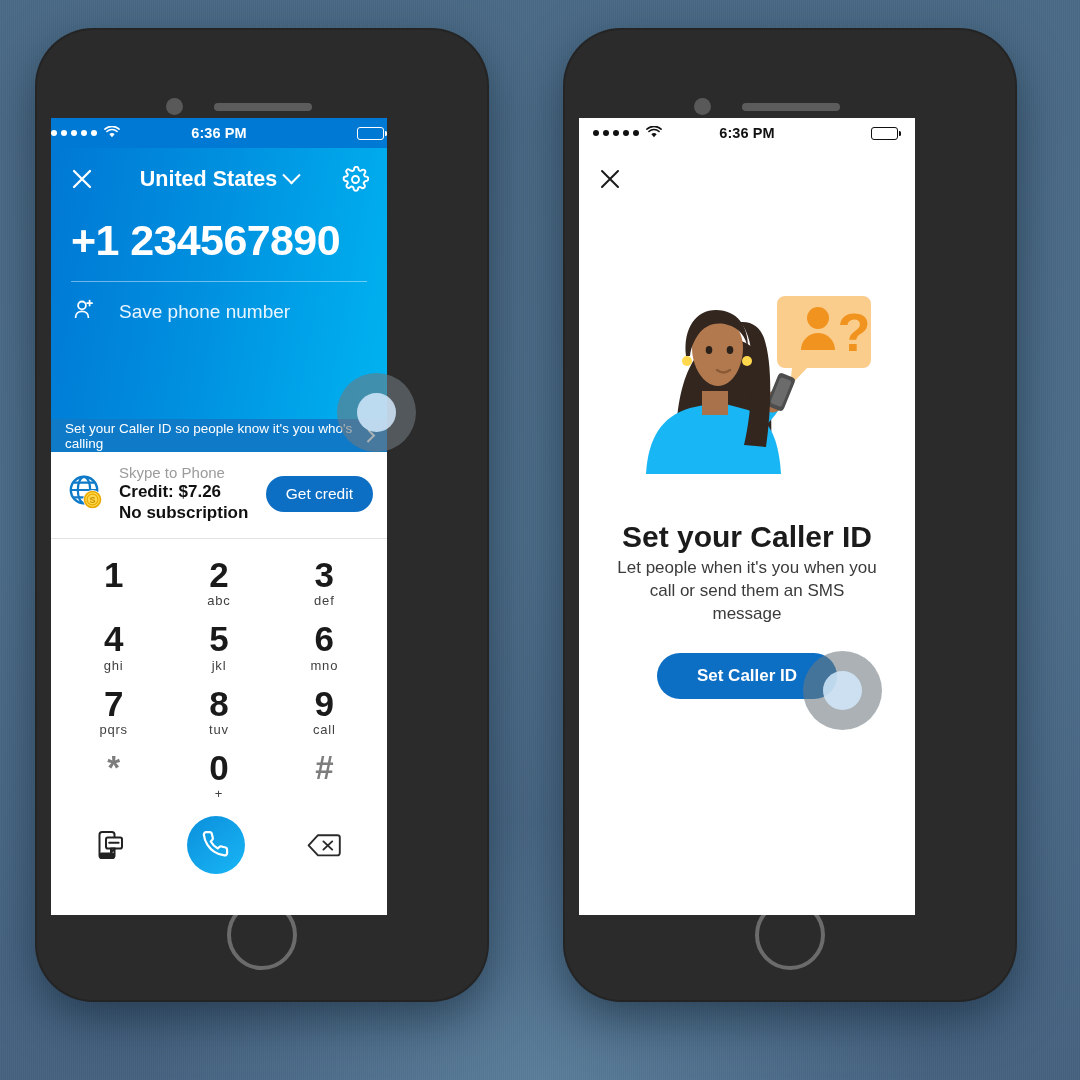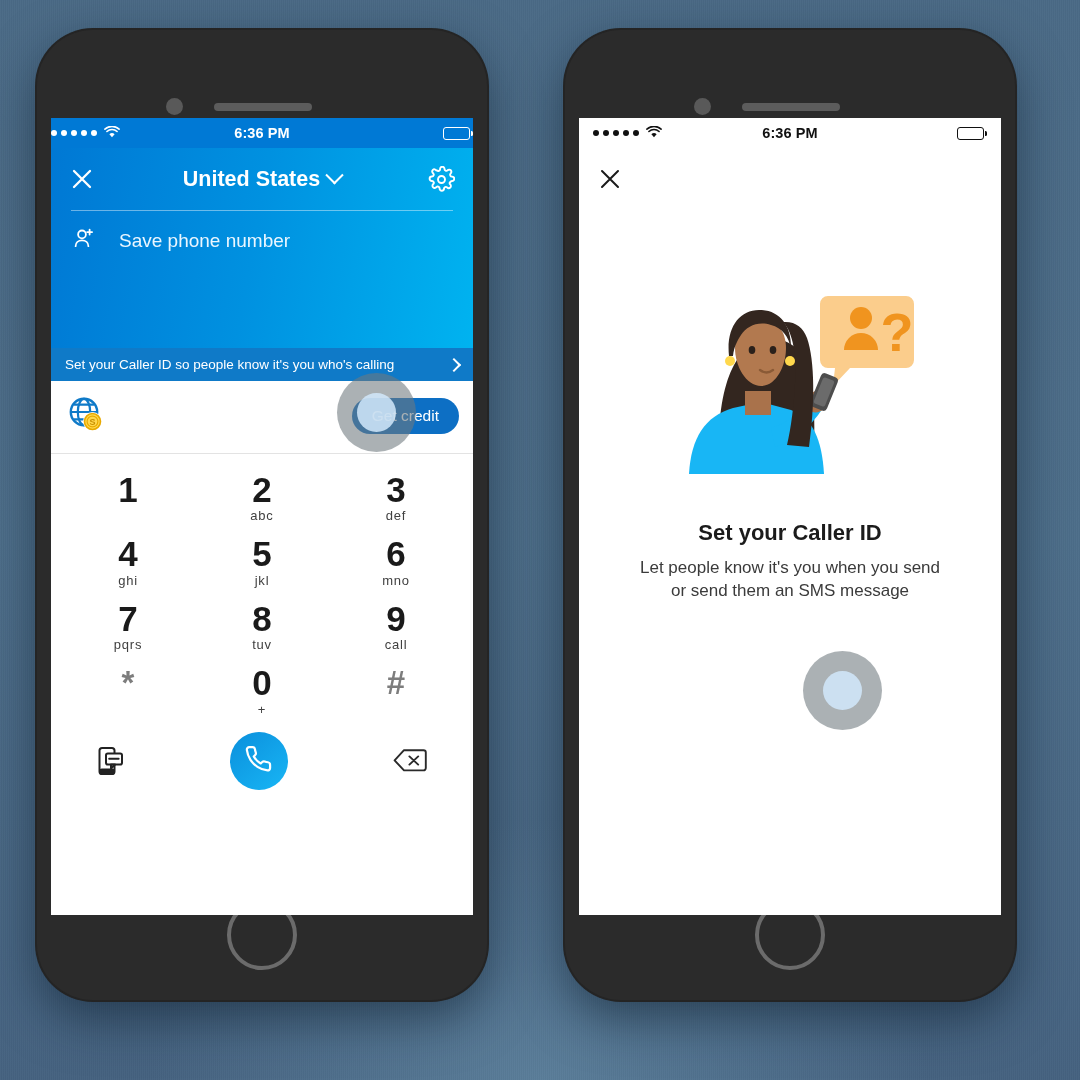--- a/index.html
+++ b/index.html
@@ -27,21 +27,21 @@
     box-shadow:0 0 0 2px #242424, 0 18px 50px rgba(10,25,40,.55);
   }
   #phone-left { left:37px; }
   #phone-right { left:565px; }
   .cam{ position:absolute; top:68px; left:50%; margin-left:-96px; width:17px; height:17px;
         border-radius:50%; background:#595959; }
   .speaker{ position:absolute; top:73px; left:50%; margin-left:-48px; width:98px; height:8px;
         border-radius:5px; background:#5c5c5c; }
   .home{ position:absolute; bottom:30px; left:50%; margin-left:-35px; width:70px; height:70px;
         border-radius:50%; border:4px solid #6b6b6b; background:transparent; }
-  .screen{ position:absolute; top:88px; left:14px; width:422px; height:797px;
+  .screen{ position:absolute; top:88px; left:14px; width:336px; height:797px;
         background:#fff; overflow:hidden; }
 
   
   .statusbar{ height:30px; display:flex; align-items:center; padding:0 14px; position:relative;
     font-size:14.5px; font-weight:600; letter-spacing:.1px; }
   .sb-dots{ display:flex; gap:4px; align-items:center; }
   .sb-dot{ width:6px; height:6px; border-radius:50%; background:currentColor; display:block; }
   .sb-wifi{ margin-left:7px; display:block; }
   .sb-time{ position:absolute; left:0; right:0; text-align:center; pointer-events:none; }
   .sb-batt{ margin-left:auto; display:flex; align-items:center; }
@@ -91,21 +91,21 @@
   .actions{ display:flex; align-items:center; justify-content:space-between;
     padding:6px 46px 0; margin-top:2px; }
   .call-btn{ width:58px; height:58px; border-radius:50%; border:none; cursor:pointer;
     background:linear-gradient(140deg,#0b8fdc 0%, #18b6f5 100%);
     display:flex; align-items:center; justify-content:center; }
 
   
   .cid-top{ height:62px; display:flex; align-items:center; padding:0 18px; }
   .cid-body{ display:flex; flex-direction:column; align-items:center; padding:78px 34px 0; }
   .cid-art{ margin-bottom:38px; }
-  .cid-title{ font-size:22px; font-weight:700; color:#1b1b1b; margin-bottom:11px; text-align:center; }
+  .cid-title{ font-size:30px; font-weight:700; color:#1b1b1b; margin-bottom:3px; text-align:center; }
   .cid-desc{ font-size:17px; color:#3b3b3b; text-align:center; line-height:1.35; max-width:310px; }
   .btn-setcallerid{ margin-top:27px; background:#0d6fc4; color:#fff; border:none; cursor:pointer;
     border-radius:24px; padding:13px 40px; font-size:17px; font-weight:700; font-family:inherit; }
 
   
   .tap{ position:absolute; border-radius:50%; background:rgba(110,120,125,.58);
     display:flex; align-items:center; justify-content:center; pointer-events:none; }
   .tap::after{ content:""; width:50%; height:50%; border-radius:50%; background:rgba(210,232,250,.86); }
   #tap-banner{ width:79px; height:79px; left:337px; top:373px; }
   #tap-callerid{ width:79px; height:79px; left:803px; top:651px; }
@@ -156,20 +156,21 @@
           <span class="chev"></span>
         </div>
         <button class="icon-btn dh-gear">
           <svg width="27" height="27" viewBox="0 0 24 24" fill="none" stroke="currentColor" stroke-width="1.7">
             <circle cx="12" cy="12" r="3.1"></circle>
             <path d="M19.4 14.5a1.6 1.6 0 0 0 .32 1.77l.06.06a1.95 1.95 0 1 1-2.76 2.76l-.06-.06a1.6 1.6 0 0 0-1.77-.32 1.6 1.6 0 0 0-.97 1.47V20a1.95 1.95 0 1 1-3.9 0v-.1a1.6 1.6 0 0 0-1.05-1.46 1.6 1.6 0 0 0-1.77.32l-.06.06A1.95 1.95 0 1 1 4.68 16.1l.06-.06a1.6 1.6 0 0 0 .32-1.77 1.6 1.6 0 0 0-1.47-.97H3.4a1.95 1.95 0 1 1 0-3.9h.1a1.6 1.6 0 0 0 1.46-1.05 1.6 1.6 0 0 0-.32-1.77l-.06-.06A1.95 1.95 0 1 1 7.34 3.9l.6.06a1.6 1.6 0 0 0 1.77.32h.08a1.6 1.6 0 0 0 .97-1.47V2.6a1.95 1.95 0 1 1 3.9 0v.1a1.6 1.6 0 0 0 .97 1.47 1.6 1.6 0 0 0 1.77-.32l.06-.06a1.95 1.95 0 1 1 2.76 2.76l-.06.06a1.6 1.6 0 0 0-.32 1.77v.08a1.6 1.6 0 0 0 1.47.97h.1a1.95 1.95 0 1 1 0 3.9h-.1a1.6 1.6 0 0 0-1.47.97z"></path>
           </svg>
         </button>
       </div>
 
+      <div class="dial-number">+1 234567890</div>
       <div class="dial-rule"></div>
       <div class="dial-save">
         <span>
           <svg width="26" height="26" viewBox="0 0 26 26" fill="none" stroke="#fff" stroke-width="1.8">
             <circle cx="11" cy="9.4" r="3.9"></circle>
             <path d="M4.6 21.2c0-3.6 2.9-5.9 6.4-5.9s6.4 2.3 6.4 5.9" stroke-linecap="round"></path>
             <path d="M18.6 4.6v5M16.1 7.1h5" stroke-linecap="round"></path>
           </svg>
         </span>
         <span>Save phone number</span>
@@ -186,20 +187,25 @@
       <span>
         <svg width="42" height="42" viewBox="0 0 42 42">
           <circle cx="19" cy="19" r="13.2" fill="none" stroke="#0f7ac8" stroke-width="2.4"></circle>
           <ellipse cx="19" cy="19" rx="6.2" ry="13.2" fill="none" stroke="#0f7ac8" stroke-width="2.2"></ellipse>
           <path d="M6.2 19h25.6M8.6 11.6h20.8M8.6 26.4h20.8" stroke="#0f7ac8" stroke-width="2.2"></path>
           <circle cx="27.5" cy="28.5" r="9.4" fill="#fff"></circle>
           <circle cx="27.5" cy="28.5" r="8" fill="#ffd84d" stroke="#e8a900" stroke-width="1.6"></circle>
           <circle cx="27.5" cy="28.5" r="5.4" fill="none" stroke="#e8a900" stroke-width="1.2"></circle>
           <text x="27.5" y="32.4" font-size="9" font-weight="700" fill="#c98f00" text-anchor="middle" font-family="Liberation Sans, sans-serif">S</text>
         </svg>
+      </span>
+      <span class="credit-text">
+        <span class="credit-sub" style="display:block">Skype to Phone</span>
+        <span class="credit-main" style="display:block">Credit: $7.26</span>
+        <span class="credit-main" style="display:block">No subscription</span>
       </span>
       <button class="btn-getcredit">Get credit</button>
     </div>
 
     <div class="keypad" id="keypad">
         <button class="key">
           <div class="key-num">1</div>
           <div class="key-sub"></div>
         </button>
         <button class="key">
@@ -342,19 +348,20 @@
           <ellipse cx="87" cy="62" rx="3.3" ry="4" fill="#2b211b"></ellipse>
           <ellipse cx="108" cy="62" rx="3.3" ry="4" fill="#2b211b"></ellipse>
 
           <path d="M95 82c4 3 9 3 13 0" stroke="#8a5a36" stroke-width="2.4" fill="none" stroke-linecap="round"></path>
 
           <circle cx="65" cy="73" r="5" fill="#ffd84d"></circle>
           <circle cx="125" cy="73" r="5" fill="#ffd84d"></circle>
         </svg>
       </div>
       <div class="cid-title">Set your Caller ID</div>
-      <div class="cid-desc">Let people know it's you when you send or send them an SMS message</div>
+      <div class="cid-desc">Let people when it's you when you call or send them an SMS message</div>
+      <button class="btn-setcallerid">Set Caller ID</button>
     </div>
   </div>
 </div>
 
 <div class="tap" id="tap-banner"></div>
 <div class="tap" id="tap-callerid"></div>
 
 </body></html>

